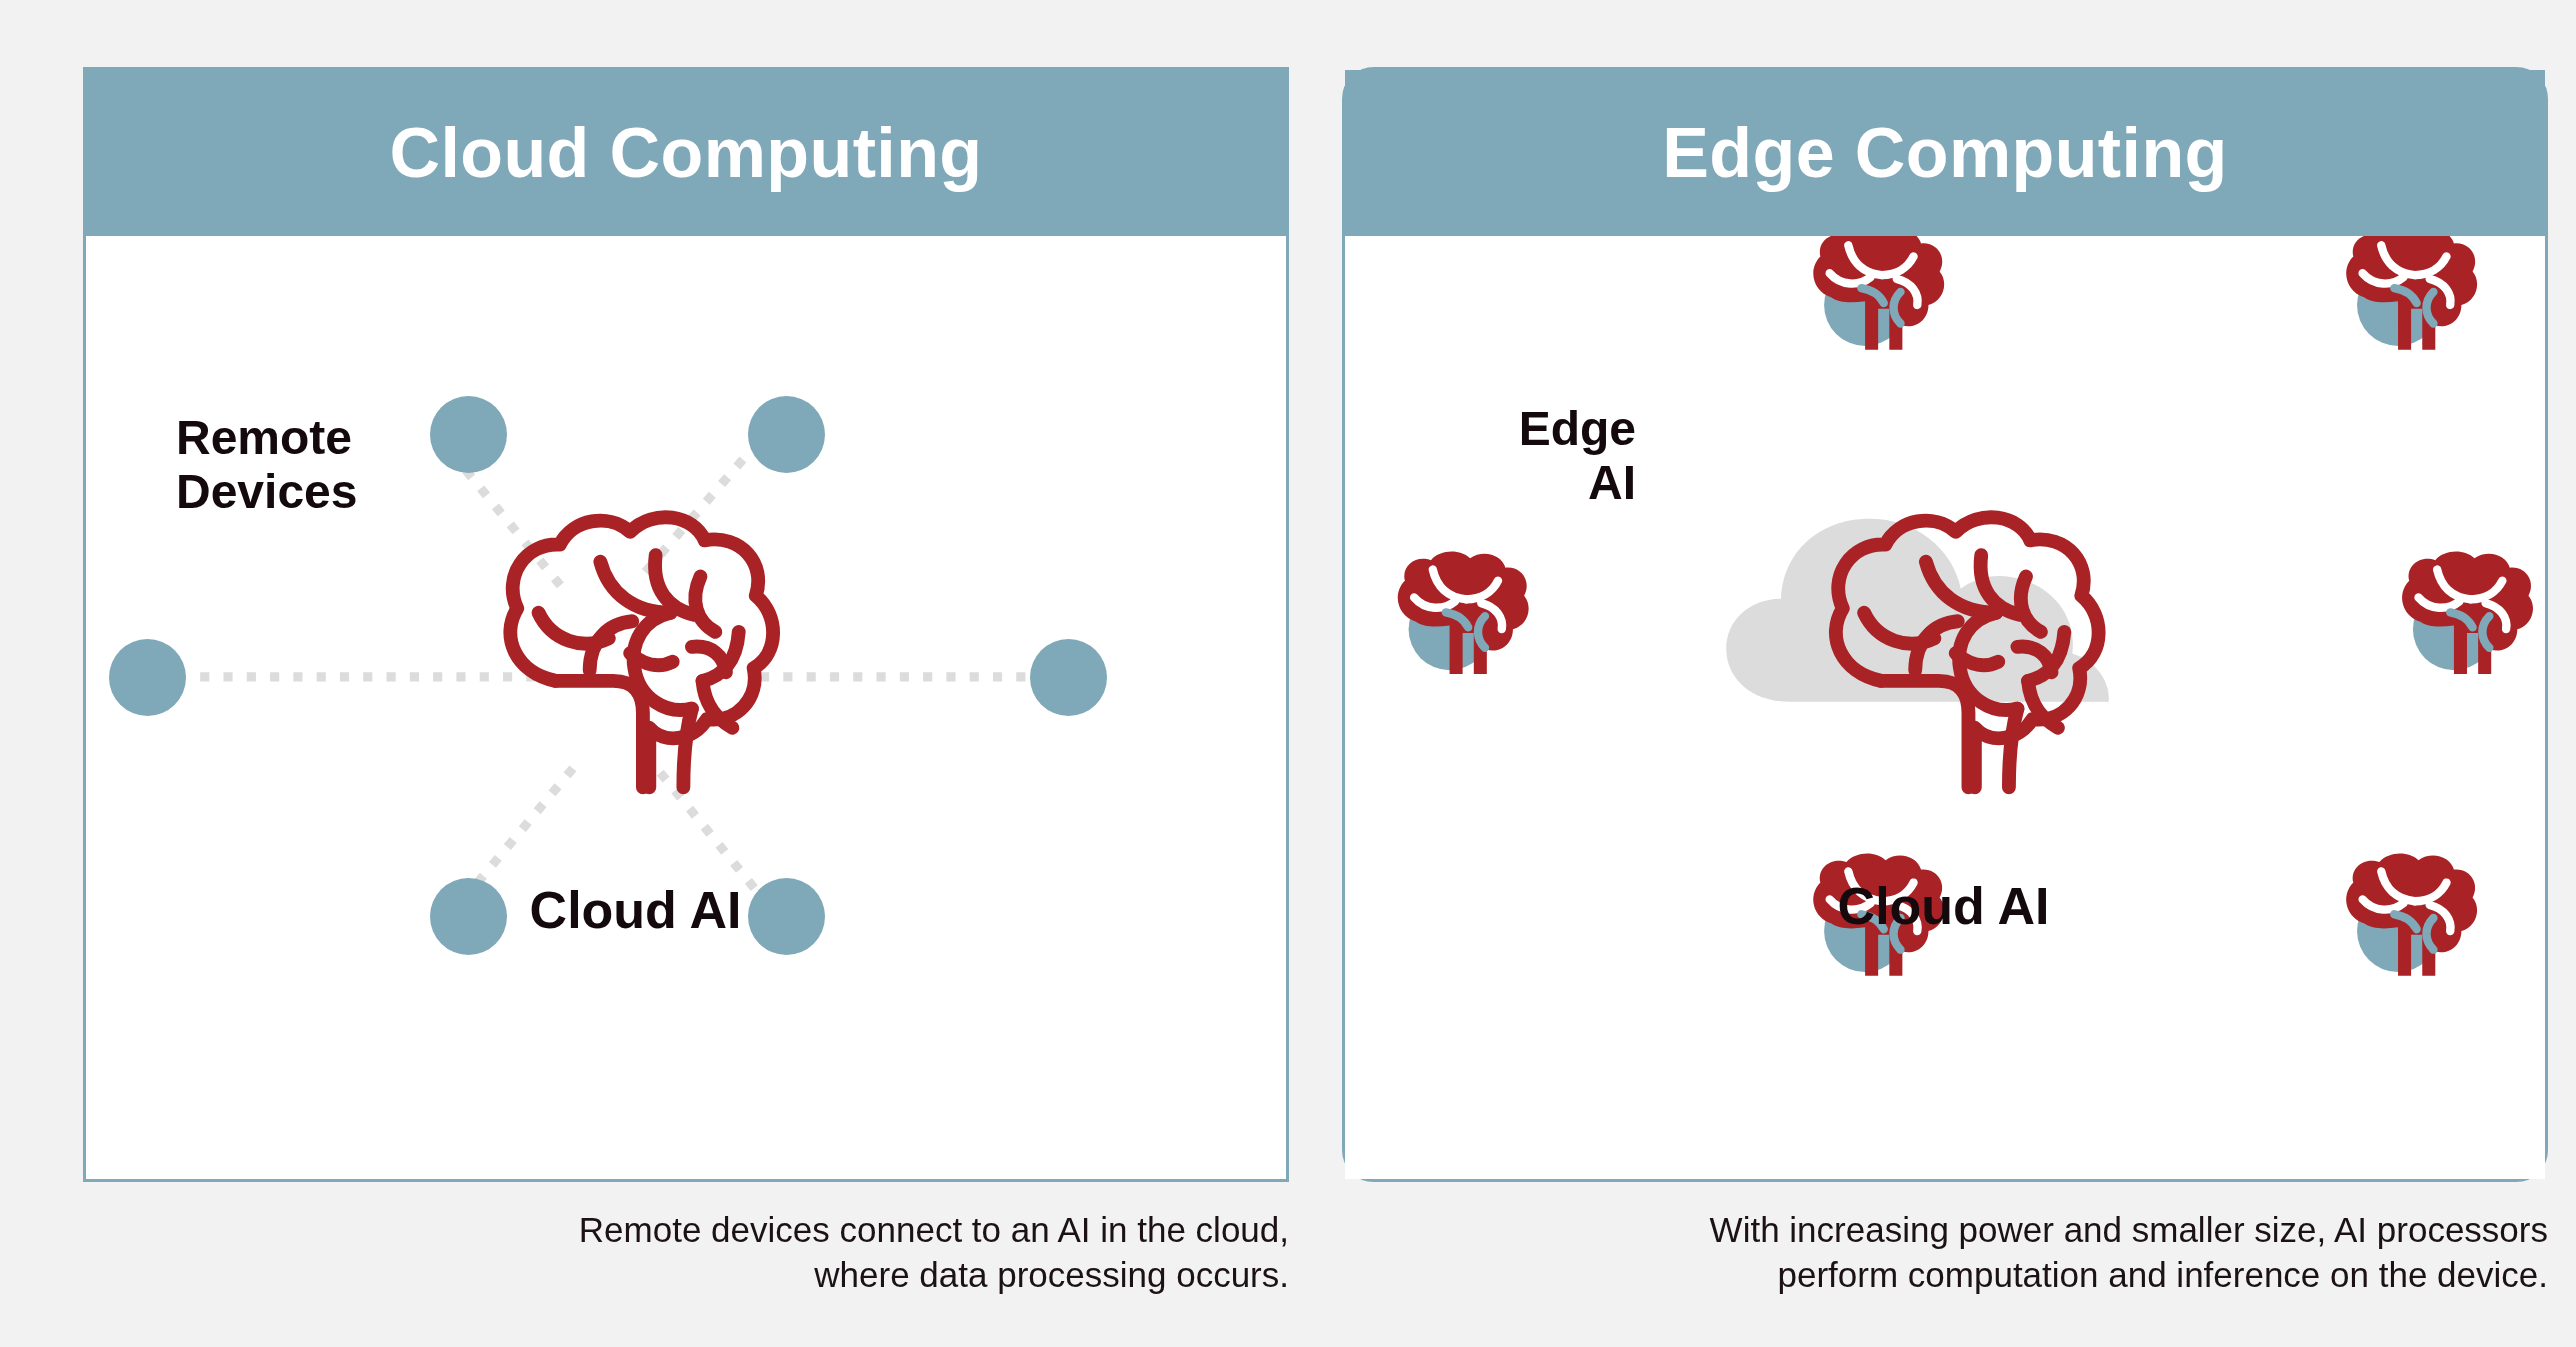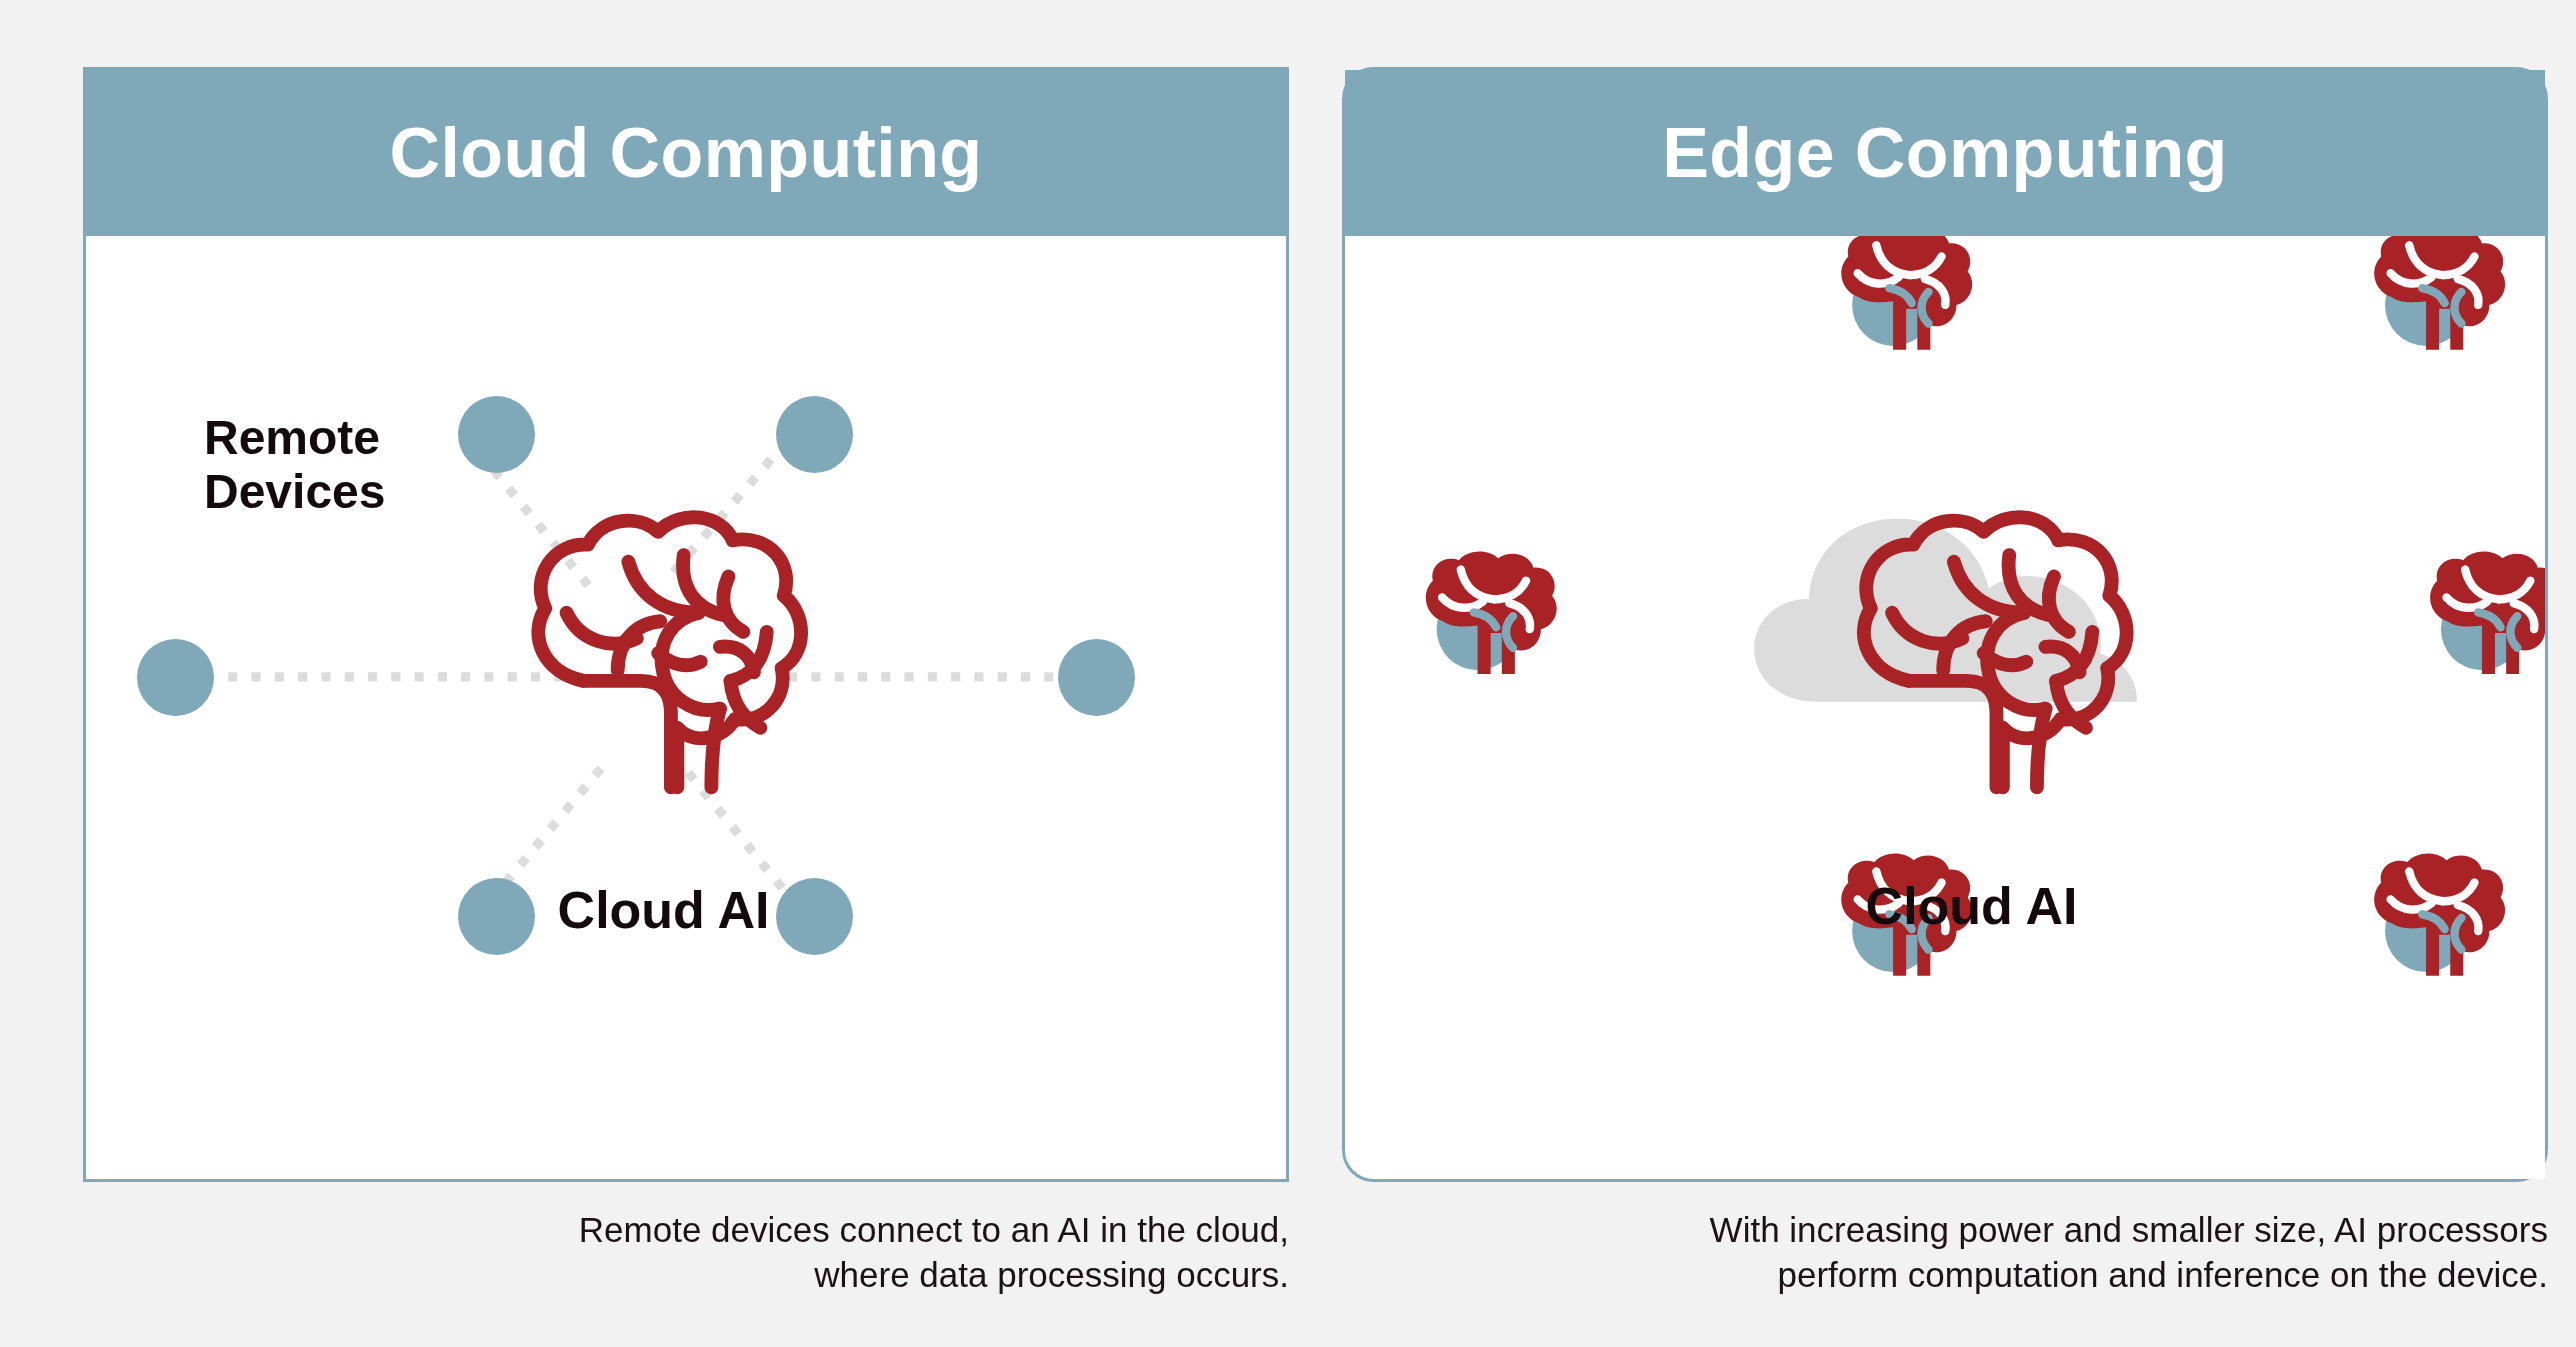--- a/index.html
+++ b/index.html
@@ -39,21 +39,20 @@
     font-weight:700;
     letter-spacing:0.4px;
     line-height:1;
     white-space:nowrap;
   }
   .panel-body{
     position:relative;
     flex:1 1 auto;
     background:#ffffff;
     overflow:hidden;
-    margin-left:28px;
   }
 
   
   .caption{
     position:absolute;
     top:1208px;
     width:1206px;
     text-align:right;
     font-size:35px;
     line-height:1.28;
@@ -240,20 +239,22 @@
         </defs>
 
         <use href="#edgeBrain" x="496" y="0" transform="scale(1.12)"></use>
         <use href="#edgeBrain" x="1068" y="0" transform="scale(1.12)"></use>
         <use href="#edgeBrain" x="50" y="348" transform="scale(1.12)"></use>
         <use href="#edgeBrain" x="1128" y="348" transform="scale(1.12)"></use>
         <use href="#edgeBrain" x="496" y="672" transform="scale(1.12)"></use>
         <use href="#edgeBrain" x="1068" y="672" transform="scale(1.12)"></use>
       </svg>
 
+      <div class="label edge">Edge
+AI</div>
       <div class="label cloudai r">Cloud AI</div>
     </div>
   </div>
 
   <div class="caption right">With increasing power and smaller size, AI processors
 perform computation and inference on the device.</div>
 
 </div>
 
 

